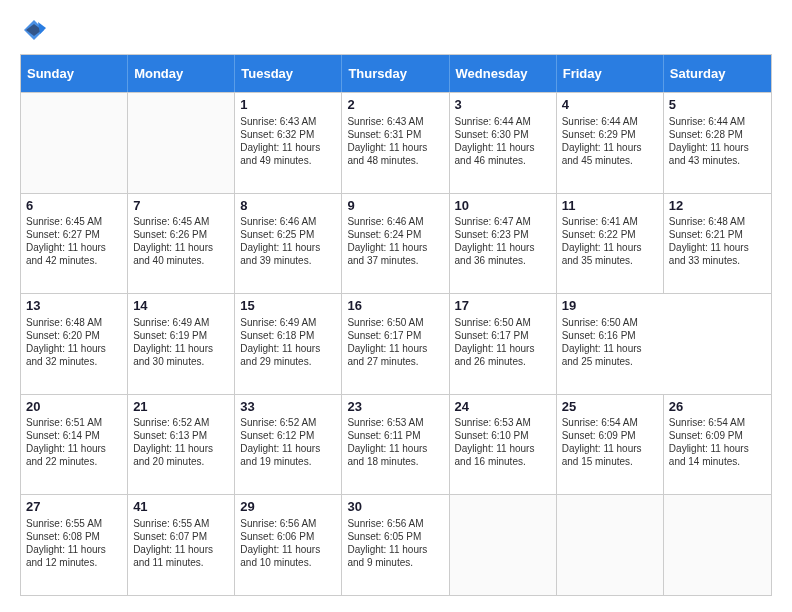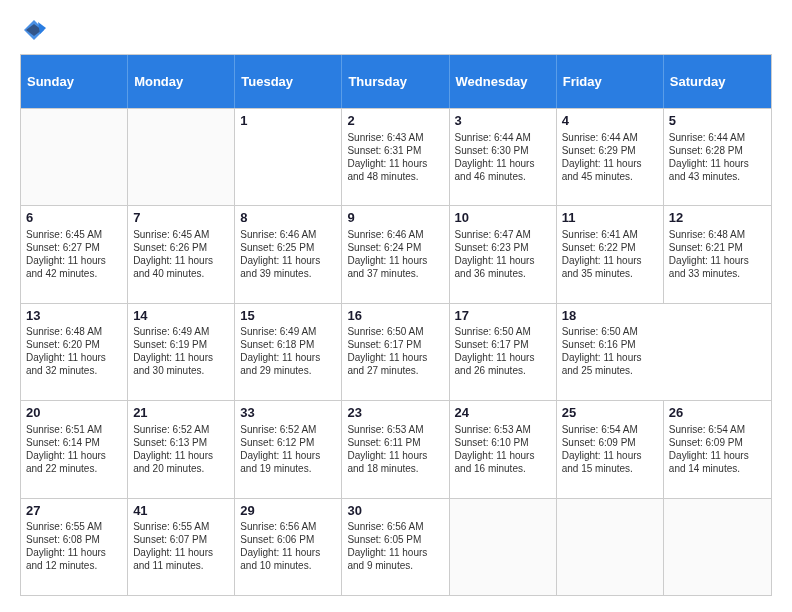--- a/index.html
+++ b/index.html
@@ -67,21 +67,21 @@
     }
     .cal-header {
       display: grid;
       grid-template-columns: repeat(7, 1fr);
       background: #2a7de1;
     }
     .cal-header-cell {
       color: #fff;
       font-size: 13px;
       font-weight: bold;
-      padding: 19px 6px;
+      padding: 11px 6px;
       text-align: left;
       border-right: 1px solid #5a9de8;
     }
     .cal-header-cell:last-child { border-right: none; }
     .cal-body {
       flex: 1;
       display: flex;
       flex-direction: column;
     }
     .cal-row {
@@ -145,20 +145,23 @@
         <div class="cal-header-cell">Wednesday</div>
         <div class="cal-header-cell">Friday</div>
         <div class="cal-header-cell">Saturday</div>
       </div>
     <div class="cal-body" id="cal-body">
         <div class="cal-row">
           <div class="cal-cell empty"></div>
           <div class="cal-cell empty"></div>
           <div class="cal-cell">
             <span class="day-num">1</span>
+            <div class="cell-info">Sunrise: 6:43 AM
+Sunset: 6:32 PM
+Daylight: 11 hours and 49 minutes.</div>
           </div>
           <div class="cal-cell">
             <span class="day-num">2</span>
             <div class="cell-info">Sunrise: 6:43 AM
 Sunset: 6:31 PM
 Daylight: 11 hours and 48 minutes.</div>
           </div>
           <div class="cal-cell">
             <span class="day-num">3</span>
             <div class="cell-info">Sunrise: 6:44 AM
@@ -247,21 +250,21 @@
 Sunset: 6:17 PM
 Daylight: 11 hours and 27 minutes.</div>
           </div>
           <div class="cal-cell">
             <span class="day-num">17</span>
             <div class="cell-info">Sunrise: 6:50 AM
 Sunset: 6:17 PM
 Daylight: 11 hours and 26 minutes.</div>
           </div>
           <div class="cal-cell">
-            <span class="day-num">18</span>
+            <span class="day-num">19</span>
             <div class="cell-info">Sunrise: 6:50 AM
 Sunset: 6:16 PM
 Daylight: 11 hours and 25 minutes.</div>
           </div>
         </div>
         <div class="cal-row">
           <div class="cal-cell">
             <span class="day-num">20</span>
             <div class="cell-info">Sunrise: 6:51 AM
 Sunset: 6:14 PM

